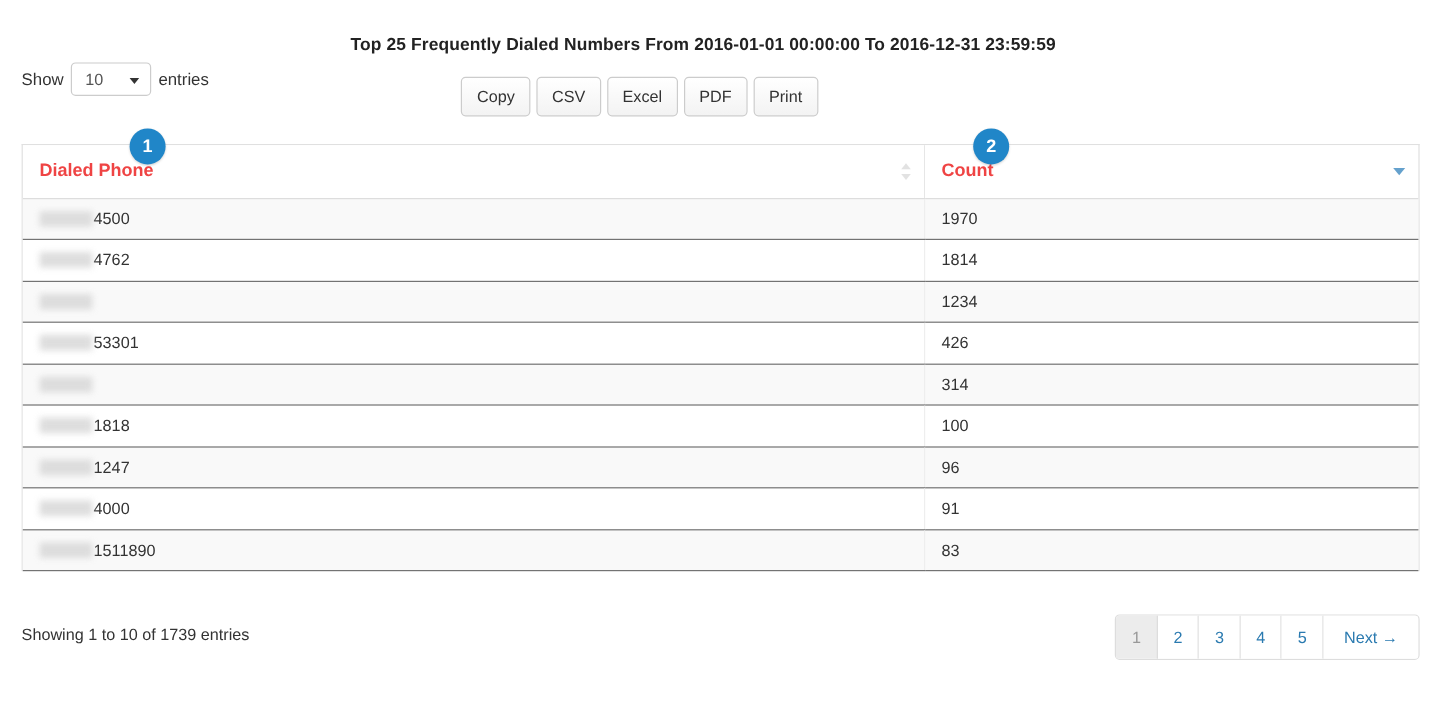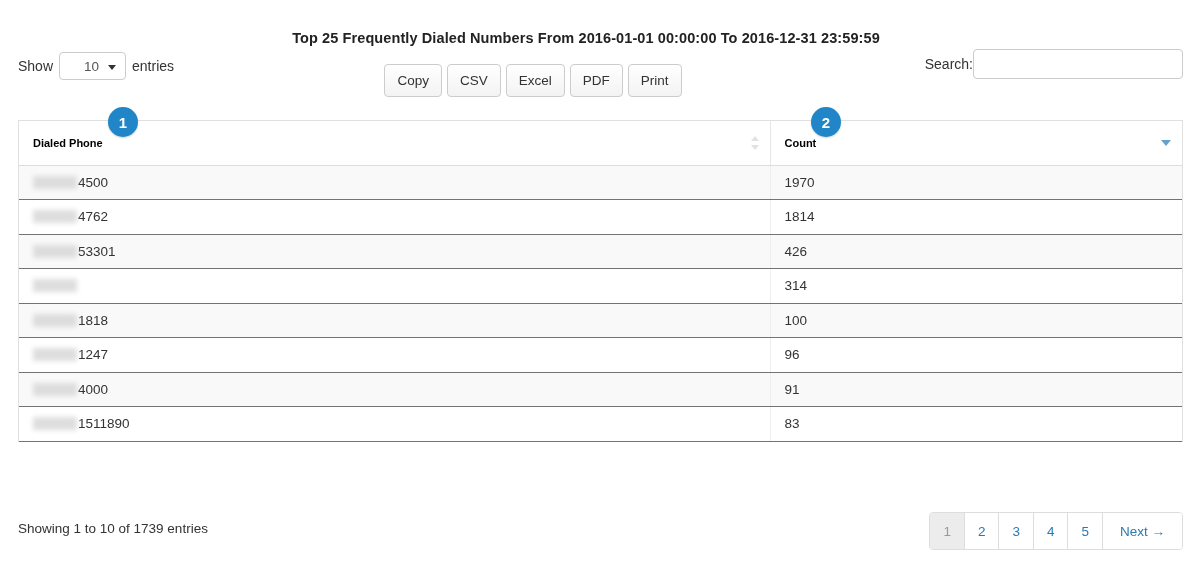--- a/index.html
+++ b/index.html
@@ -41,21 +41,21 @@
     white-space: nowrap;
   }
   .length-select {
     position: relative;
     width: 67px; height: 28px;
     border: 1px solid #cccccc;
     border-radius: 4px;
     background: #ffffff;
     display: flex;
     align-items: center;
-    padding-left: 24px;
+    padding-left: 11px;
     font-size: 13.5px;
     color: #555555;
     cursor: pointer;
   }
   .length-select .caret {
     position: absolute;
     right: 9px; top: 12px;
     width: 0; height: 0;
     border-left: 4px solid transparent;
     border-right: 4px solid transparent;
@@ -115,23 +115,23 @@
     background: #ffffff;
   }
   table.dt {
     width: 100%;
     border-collapse: collapse;
     table-layout: fixed;
   }
   table.dt th {
     height: 44px;
     text-align: left;
-    font-size: 11px;
+    font-size: 15px;
     font-weight: bold;
-    color: #000000;
+    color: #ef4444;
     padding: 0 14px;
     border-bottom: 1px solid #dddddd;
     background: #ffffff;
     position: relative;
     cursor: pointer;
     vertical-align: middle;
   }
   table.dt th.col-phone { width: 751px; border-right: 1px solid #e6e6e6; }
   table.dt td {
     height: 34.5px;
@@ -255,24 +255,20 @@
   </div>
 
   <div class="export-buttons">
     <button class="btn">Copy</button>
     <button class="btn">CSV</button>
     <button class="btn">Excel</button>
     <button class="btn">PDF</button>
     <button class="btn">Print</button>
   </div>
 
-  <div class="search-control">
-    <span>Search:</span>
-    <input class="search-input" type="text" placeholder="" style="">
-  </div>
 
   <div class="badge badge-1">1</div>
   <div class="badge badge-2">2</div>
 
   <div class="table-wrap">
     <table class="dt">
       <thead>
         <tr>
           <th class="col-phone">
             <span>Dialed Phone</span>
@@ -290,20 +286,24 @@
       <tbody id="tbody">
           <tr>
             <td class="col-phone phone-cell"><span class="redacted"></span><span>4500</span></td>
             <td>1970</td>
           </tr>
           <tr>
             <td class="col-phone phone-cell"><span class="redacted"></span><span>4762</span></td>
             <td>1814</td>
           </tr>
           <tr>
+            <td class="col-phone phone-cell"><span class="redacted"></span><span></span></td>
+            <td>1234</td>
+          </tr>
+          <tr>
             <td class="col-phone phone-cell"><span class="redacted"></span><span>53301</span></td>
             <td>426</td>
           </tr>
           <tr>
             <td class="col-phone phone-cell"><span class="redacted"></span><span></span></td>
             <td>314</td>
           </tr>
           <tr>
             <td class="col-phone phone-cell"><span class="redacted"></span><span>1818</span></td>
             <td>100</td>

